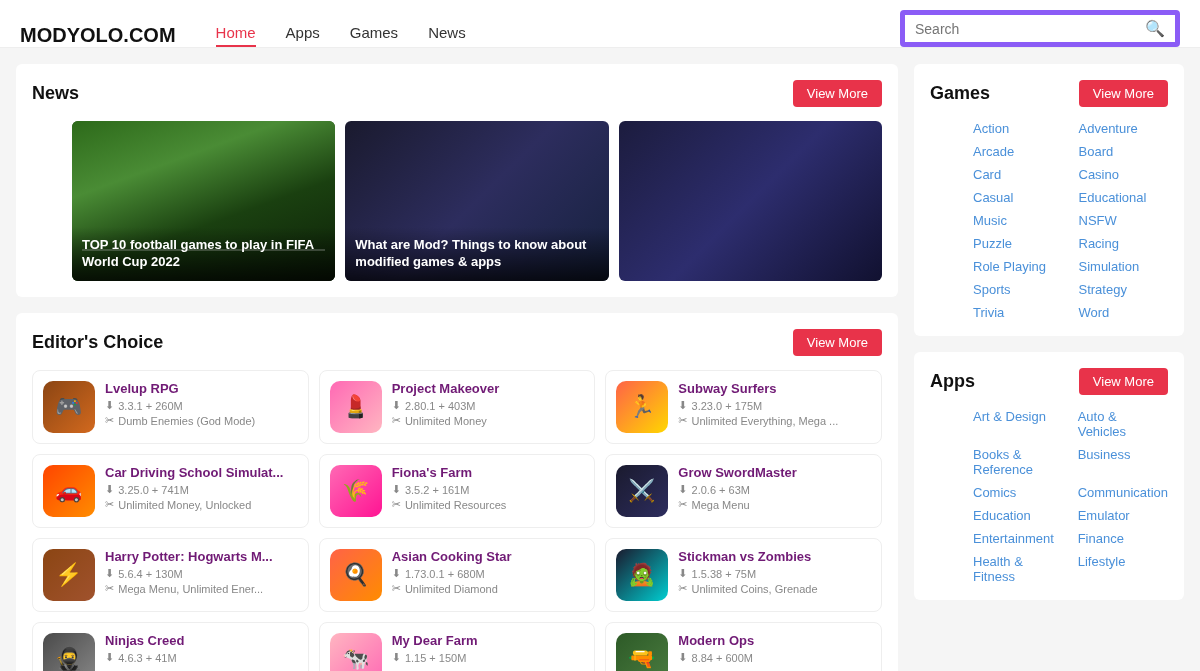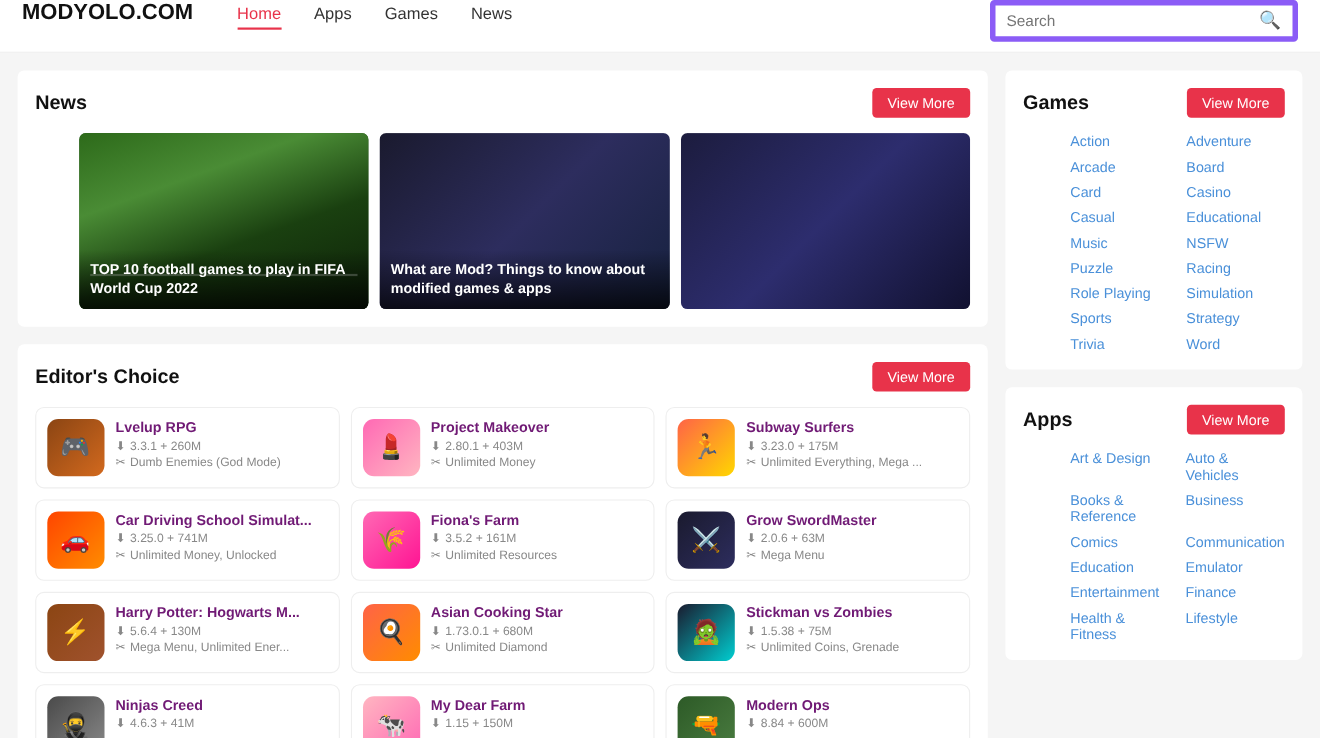--- a/index.html
+++ b/index.html
@@ -2,21 +2,21 @@
 <html><head>
   <meta charset="utf-8">
   <style>
     * { box-sizing: border-box; margin: 0; padding: 0; }
     body { font-family: Arial, sans-serif; background: #f5f5f5; font-size: 14px; color: #333; }
 
     
     .header {
       background: #fff;
       display: flex;
-      align-items: flex-start;
+      align-items: flex-end;
       padding: 0 20px;
       height: 48px;
       border-bottom: 1px solid #eee;
       position: sticky;
       top: 0;
       z-index: 100;
     }
     .logo {
       font-size: 20px;
       font-weight: bold;

